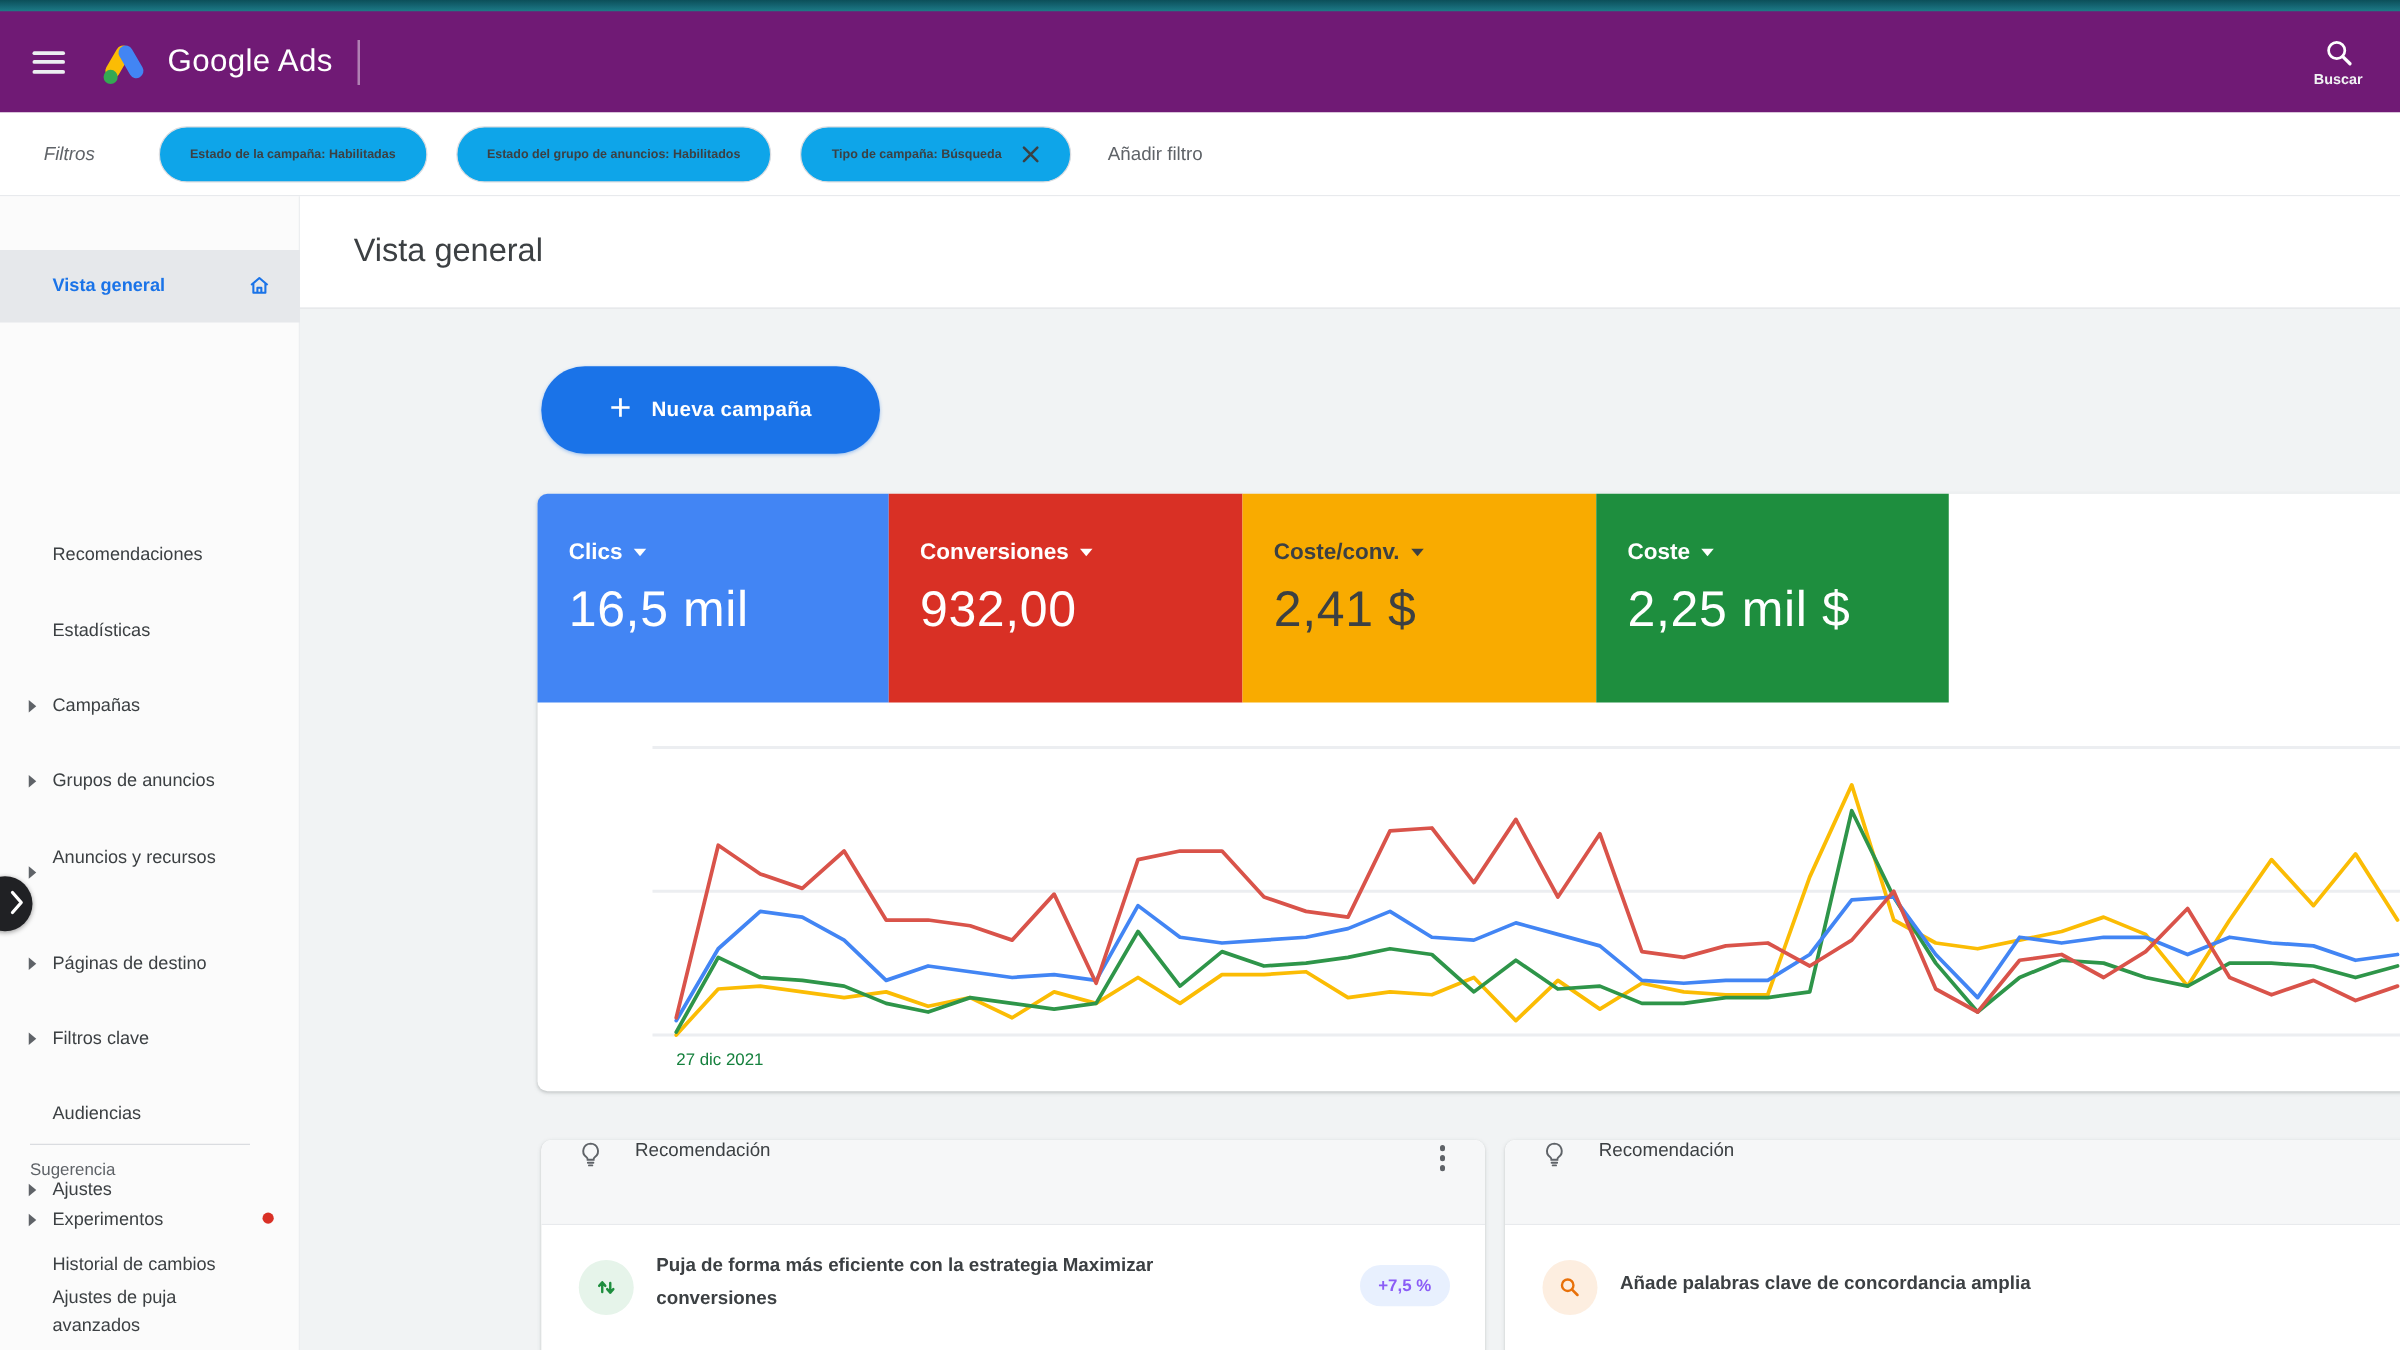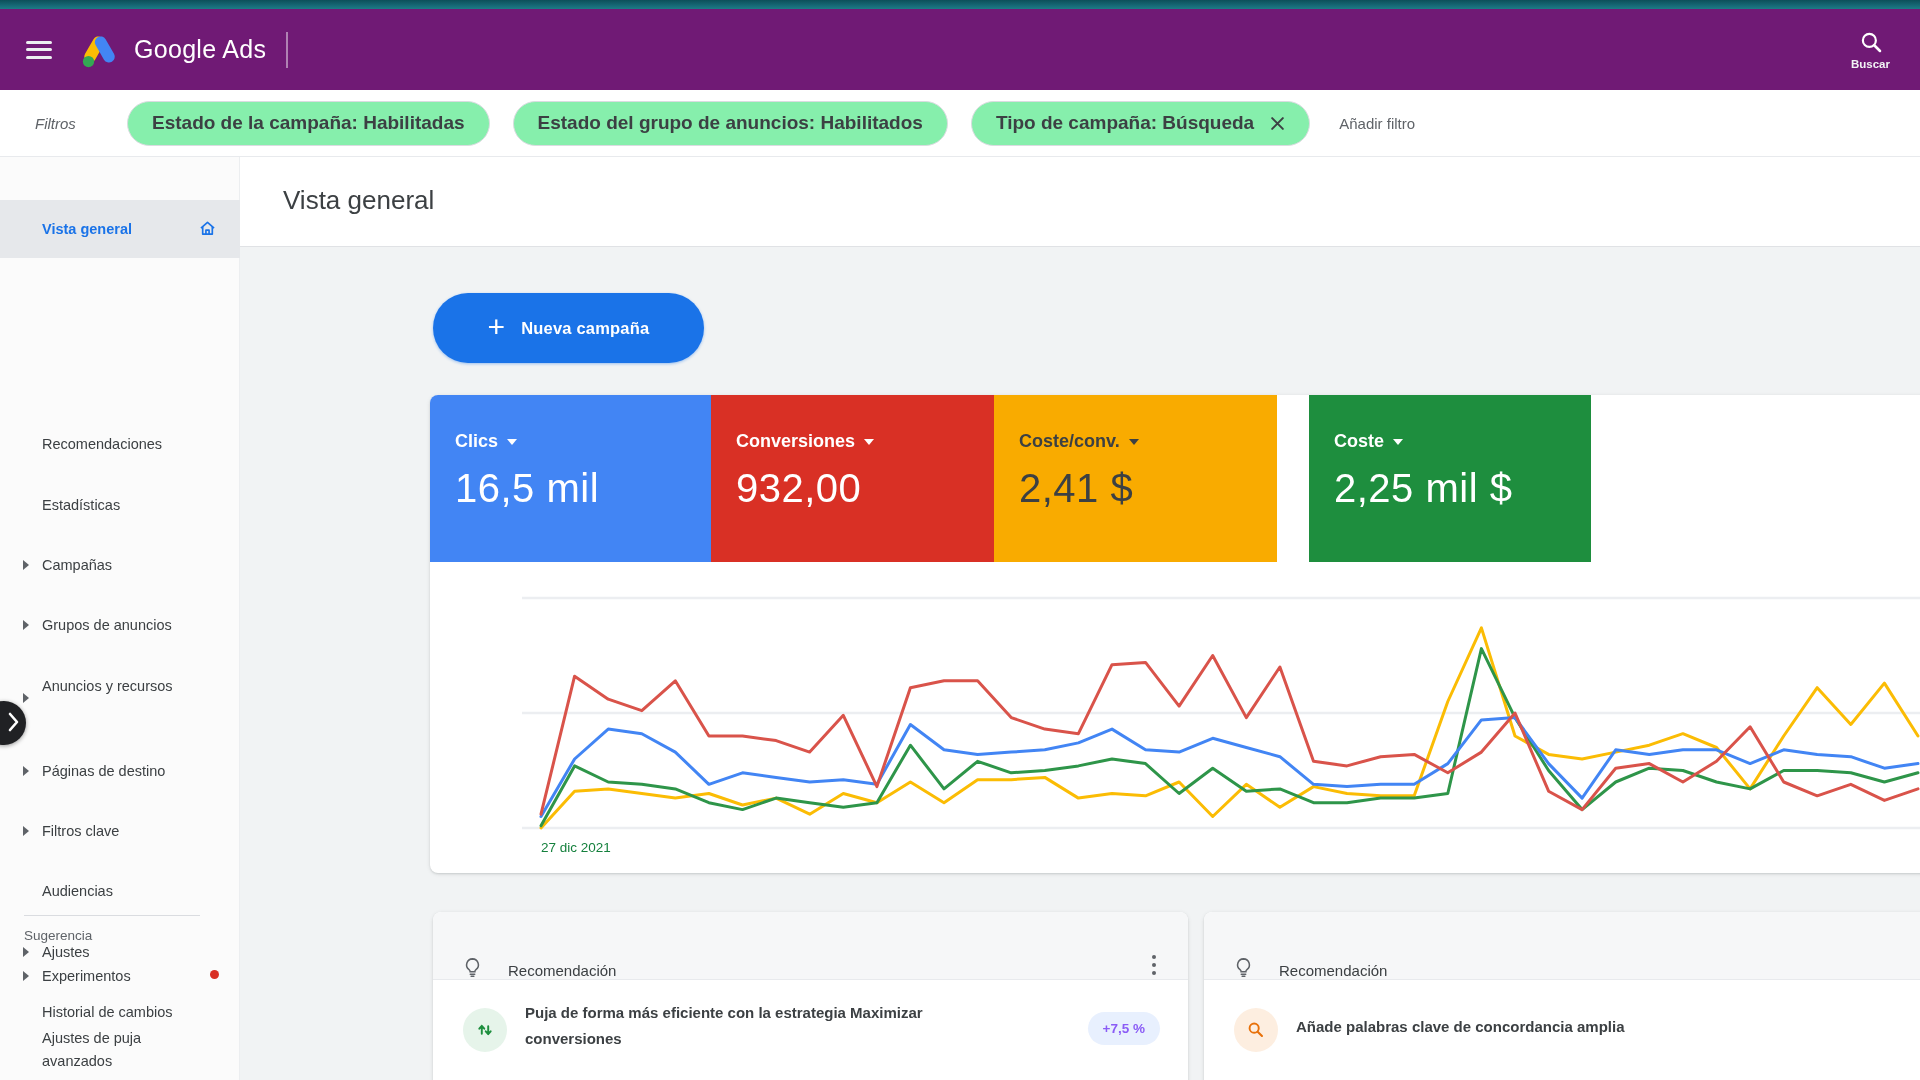--- a/index.html
+++ b/index.html
@@ -15,21 +15,21 @@
   .hamburger span { display:block; height:3px; border-radius:1.5px; background:#eceff1; }
   .logo-mark { margin-left:26px; width:42px; height:42px; }
   .logo-text { margin-left:14px; font-size:25px; color:#ffffff; letter-spacing:.3px; font-weight:400; }
   .topbar-divider { margin-left:20px; width:2px; height:36px; background:rgba(255,255,255,.45); }
   .topbar-search { margin-left:auto; display:flex; flex-direction:column; align-items:center; cursor:pointer; background:none; border:none; }
   .topbar-search .lbl { margin-top:3px; font-size:11.5px; font-weight:bold; color:#f1f3f4; }
 
   
   .filterbar { position:absolute; left:0; top:90px; width:1920px; height:67px; background:#ffffff; display:flex; align-items:center; padding-left:35px; border-bottom:1px solid #e8eaed; }
   .filters-label { font-size:15px; color:#5f6368; width:92px;font-style:italic; }
-  .chip { display:flex; align-items:center; height:45px; padding:0 24px; border:1px solid #dadce0; border-radius:23px; background:#86efac; margin-right:23px; font-size:19px; font-weight:bold; color:#3c4043; cursor:pointer; white-space:nowrap; }
+  .chip { display:flex; align-items:center; height:45px; padding:0 24px; border:1px solid #dadce0; border-radius:23px; background:#0ea5e9; margin-right:23px; font-size:10px; font-weight:bold; color:#3c4043; cursor:pointer; white-space:nowrap; }
   .chip .x { margin-left:16px; display:flex; }
   .add-filter { margin-left:6px; font-size:15px; color:#5f6368; font-weight:500; cursor:pointer; background:none; border:none; }
 
   
   .sidebar { position:absolute; left:0; top:157px; width:240px; height:923px; background:#fbfbfb; border-right:1px solid #eceef0; }
   .nav-item { position:absolute; left:0; width:240px; font-size:14.5px; color:#3c4043; cursor:pointer; }
   .nav-item .lbl { position:absolute; left:42px; top:0; width:158px; line-height:23px; }
   .nav-item .arrow { position:absolute; left:23px; top:6px; width:0; height:0; border-top:5px solid transparent; border-bottom:5px solid transparent; border-left:6px solid #5f6368; }
   .nav-item.selected { height:58px; background:#e6e8eb; }
   .nav-item.selected .lbl { top:18px; color:#1a73e8; font-weight:bold; }
@@ -55,21 +55,21 @@
   .metric:first-child { border-top-left-radius:8px; }
   .metric .mlabel { font-size:18px; font-weight:bold; display:flex; align-items:center; }
   .metric .caret { display:inline-block; margin-left:9px; width:0; height:0; border-left:5.5px solid transparent; border-right:5.5px solid transparent; border-top:6px solid currentColor; }
   .metric .mvalue { margin-top:14px; font-size:40px; font-weight:400; letter-spacing:.5px; }
   .chart-wrap { position:absolute; left:0; top:190px; width:1500px; height:290px; }
   .x-axis-label { position:absolute; left:111px; top:445px; font-size:13.5px; color:#15803d; }
 
   .rec-card { position:absolute; top:664px; width:755px; height:310px; background:#fff; border-radius:8px; box-shadow:0 1px 2px rgba(60,64,67,.15), 0 1px 4px rgba(60,64,67,.1); overflow:hidden; }
   .rec-card.left { left:193px; }
   .rec-card.right { left:964px; }
-  .rec-header { height:68px; background:#f6f7f8; border-bottom:1px solid #e8eaed; display:flex; align-items:flex-end; padding:0 28px; border-radius:8px 8px 0 0; }
+  .rec-header { height:68px; background:#f6f7f8; border-bottom:1px solid #e8eaed; display:flex; align-items:flex-start; padding:0 28px; border-radius:8px 8px 0 0; }
   .rec-header .lbl { margin-left:24px; font-size:15px; color:#3c4043; }
   .menu-dots { margin-left:auto; display:flex; flex-direction:column; gap:3.5px; cursor:pointer; background:none; border:none; padding:4px; }
   .menu-dots i { width:4.5px; height:4.5px; border-radius:50%; background:#5f6368; }
   .rec-body { position:relative; padding:0 30px; }
   .rec-icon-circle { position:absolute; left:30px; top:28px; width:44px; height:44px; border-radius:50%; display:flex; align-items:center; justify-content:center; }
   .rec-icon-circle.green { background:#e6f4ea; }
   .rec-icon-circle.orange { background:#fdeee0; }
   .rec-title { position:absolute; left:92px; top:20px; width:470px; font-size:15px; font-weight:bold; color:#3c4043; line-height:26px; }
   .rec-title.single { top:34px; width:560px; }
   .rec-badge { position:absolute; right:28px; top:32px; background:#e8f0fe; color:#8b5cf6; font-size:13.5px; font-weight:bold; padding:9px 15px; border-radius:18px; }
@@ -213,21 +213,21 @@
           </div>
         <div class="mvalue">932,00</div>
       </div>
       <div class="metric" style="width: 283px; background: rgb(249, 171, 0); color: rgb(60, 64, 67);">
         <div class="mlabel">
             <span>Coste/conv.</span>
             <span class="caret"></span>
           </div>
         <div class="mvalue">2,41 $</div>
       </div>
-      <div class="metric" style="width: 282px; background: rgb(30, 142, 62); color: rgb(255, 255, 255); margin-left: 32px;">
+      <div class="metric" style="width: 282px; background: rgb(30, 142, 62); color: rgb(255, 255, 255);">
         <div class="mlabel">
             <span>Coste</span>
             <span class="caret"></span>
           </div>
         <div class="mvalue">2,25 mil $</div>
       </div>
     </div>
     <div class="chart-wrap">
       <svg id="trend-svg" width="1500" height="290" viewBox="0 0 1500 290">
           <line x1="92" x2="1500" y1="243.0" y2="243.0" stroke="#eceef1" stroke-width="2.5"></line>

